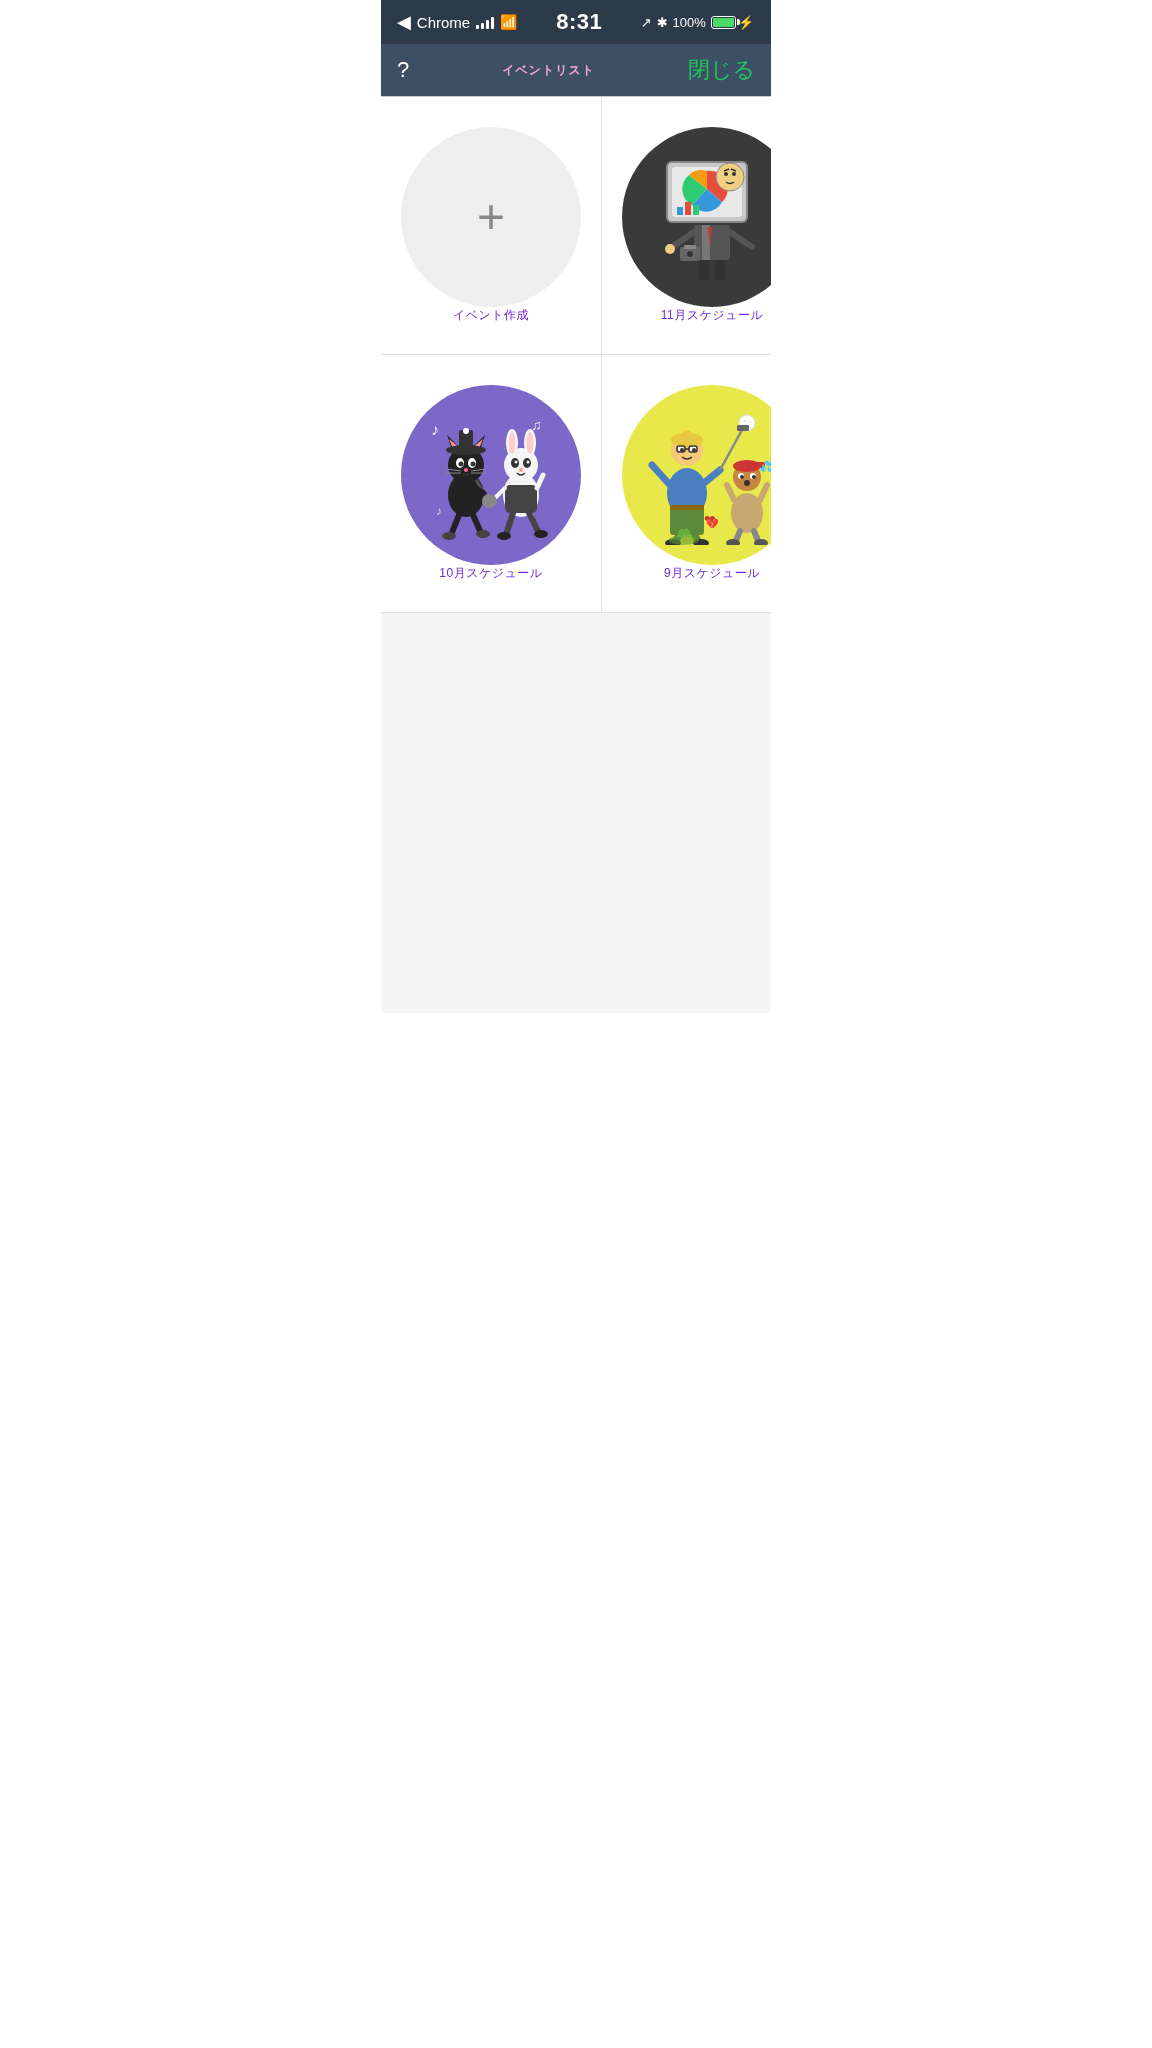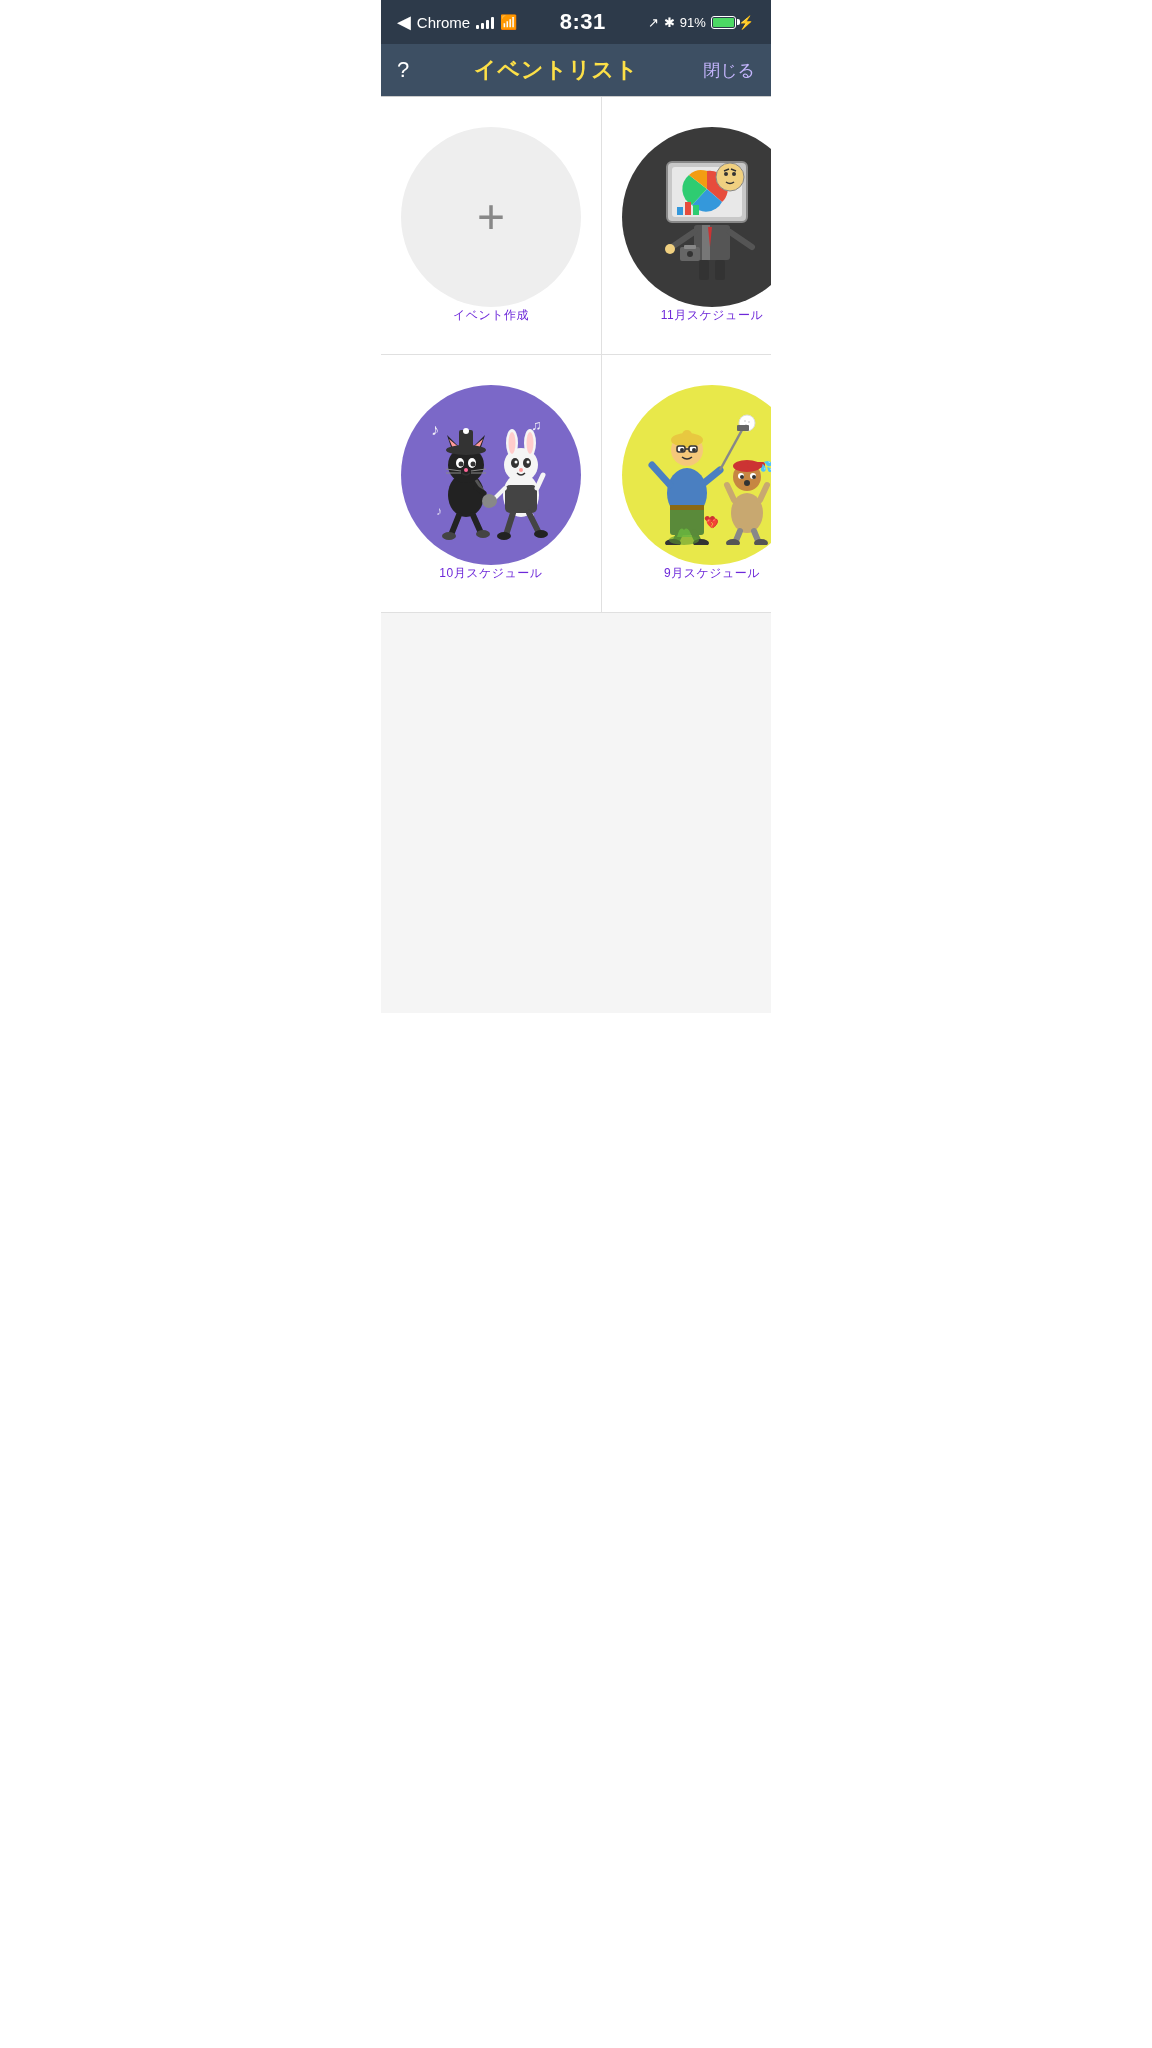--- a/index.html
+++ b/index.html
@@ -119,29 +119,29 @@
     }
 
     .nav-help {
       font-size: 22px;
       font-weight: 300;
       color: white;
       cursor: pointer;
     }
 
     .nav-title {
+      font-size: 12px;
+      font-weight: 600;
+      color: #f9a8d4;
+      letter-spacing: 1px;
+    }
+
+    .nav-close {
       font-size: 22px;
-      font-weight: 600;
-      color: #fde047;
-      letter-spacing: 1px;
-    }
-
-    .nav-close {
-      font-size: 17px;
-      color: #c4b5fd;
+      color: #22c55e;
       cursor: pointer;
       font-family: Liberation Serif, serif;
     }
 
     
     .header-divider {
       height: 1px;
       background: #cccccc;
     }
 
@@ -254,21 +254,21 @@
       <span style="height:6px"></span>
       <span style="height:9px"></span>
       <span style="height:12px"></span>
     </div>
     <span class="wifi-icon">📶</span>
   </div>
   <div class="status-center">8:31</div>
   <div class="status-right">
     <span>↗</span>
     <span>✱</span>
-    <span>91%</span>
+    <span>100%</span>
     <div class="battery-container">
       <div class="battery-icon">
         <div class="battery-fill"></div>
       </div>
       <span>⚡</span>
     </div>
   </div>
 </div>
 
 <div class="nav-bar">

